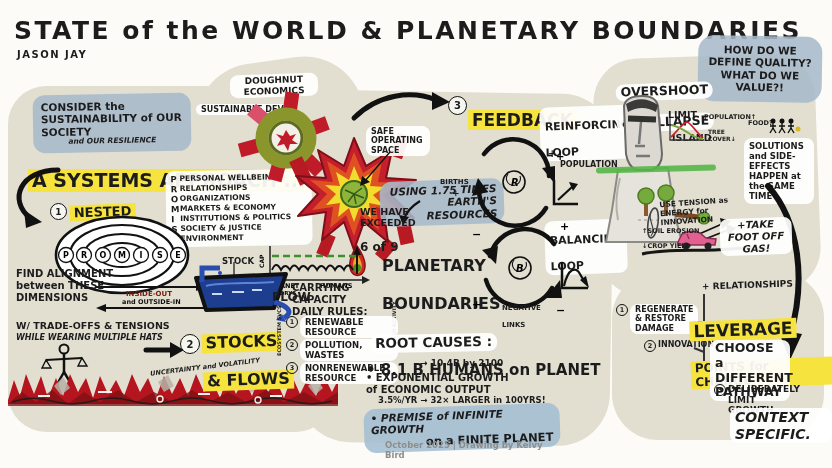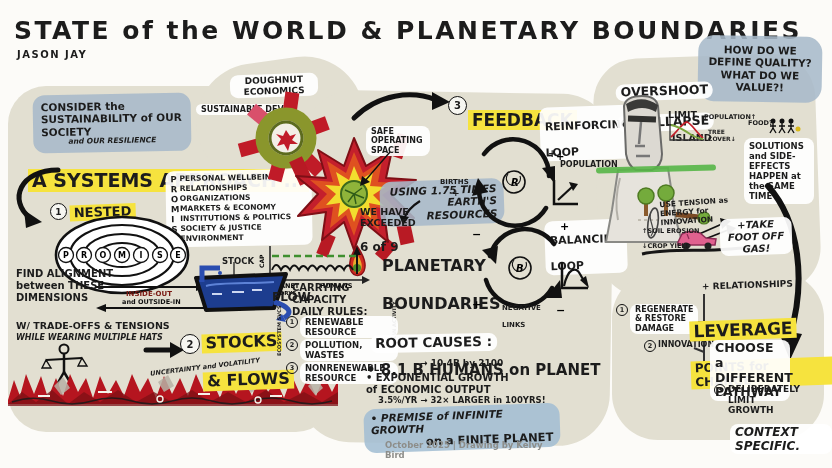--- a/index.html
+++ b/index.html
@@ -429,17 +429,17 @@
   </div>
   <div class="lbl" style="left:690px;top:300px;transform:rotate(-2deg);">
     <span class="hl" style="font-size:17px;font-weight:800;">LEVERAGE</span><br>
     <span class="hl" style="font-size:12px;font-weight:800;">POINTS for CHANGE</span>
   </div>
   <div class="lbl note" style="left:710px;top:340px;width:70px;font-size:12.5px;font-weight:800;">CHOOSE a DIFFERENT PATHWAY</div>
   <div class="row" style="position:absolute;left:714px;top:384px;width:86px;">
     <span class="mini-num">3</span>
     <span class="lbl" style="position:static;font-size:9px;">DELIBERATELY LIMIT GROWTH</span>
   </div>
-  <div class="lbl note" style="left:730px;top:408px;font-size:12px;font-style:italic;margin-top:16px;">CONTEXT SPECIFIC.</div>
+  <div class="lbl note" style="left:730px;top:408px;font-size:14px;font-style:italic;">CONTEXT SPECIFIC.</div>
 
   <div class="lbl credit" style="left:385px;top:440px;width:180px;font-size:8.5px;">October 2025 | Drawing by Kelvy Bird</div>
 
 </div>
 
 </body></html>

